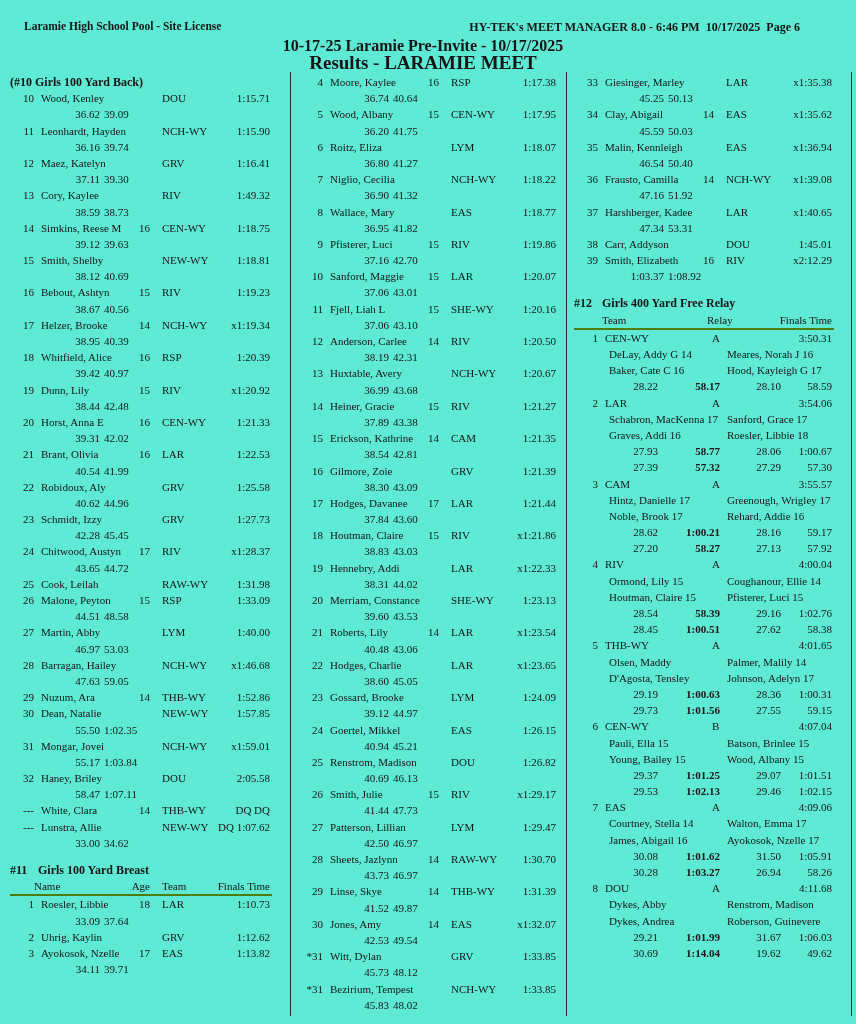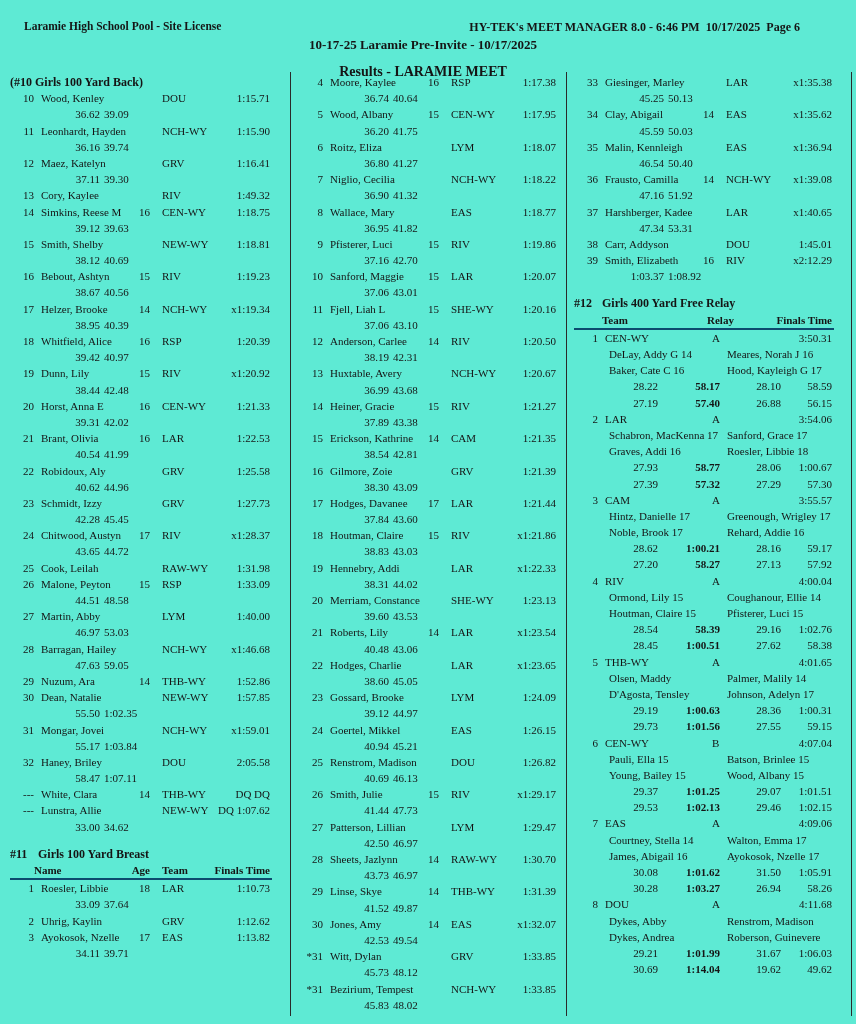--- a/index.html
+++ b/index.html
@@ -1,34 +1,34 @@
 <!DOCTYPE html>
 <html><head>
 <meta charset="utf-8">
 <style>
   html,body{margin:0;padding:0;background:#e9e9e9;}
   .page{position:relative;width:856px;height:1024px;background:#5eead4;
         font-family:"Liberation Serif","DejaVu Serif",serif;color:#151515;
         font-size:11px;overflow:hidden;}
   .hdr-left{position:absolute;left:24px;top:20px;font-weight:bold;font-size:11.5px;white-space:pre;}
   .hdr-right{position:absolute;right:56px;top:20px;font-weight:bold;font-size:12px;white-space:pre;}
-  .title1{position:absolute;left:0;width:846px;top:37px;text-align:center;font-weight:bold;font-size:13px;}
-  .title2{position:absolute;left:0;width:846px;top:64px;text-align:center;font-weight:bold;font-size:14px;}
+  .title1{position:absolute;left:0;width:846px;top:37px;text-align:center;font-weight:bold;font-size:16px;}
+  .title2{position:absolute;left:0;width:846px;top:52px;text-align:center;font-weight:bold;font-size:19px;}
   .col{position:absolute;top:74px;}
   .col1{left:10px;width:262px;}
   .col2{left:299px;width:259px;}
   .col3{left:574px;width:260px;}
   .sep{position:absolute;top:72px;height:944px;width:1px;background:#2a2a2a;}
   .sep1{left:290px;} .sep2{left:566px;} .sep3{left:851px;}
   .line{position:relative;height:16.2px;line-height:16.2px;white-space:nowrap;}
   .event-cont,.event{font-weight:bold;font-size:12px;}
   .gap{margin-top:11px;}
   .ev-num{position:absolute;left:0;}
   .ev-title{position:absolute;left:28px;}
-  .colhead{font-weight:bold;border-bottom:2px solid #0c4a6e;}
+  .colhead{font-weight:normal;border-bottom:2px solid #4d7c0f;}
   .ch-name{position:absolute;left:24px;}
   .ch-age{position:absolute;left:112px;width:28px;text-align:right;}
   .ch-team{position:absolute;left:152px;}
   .ch-time{position:absolute;right:2px;}
   .ch-rteam{position:absolute;left:28px;}
   .ch-relay{position:absolute;left:133px;}
   .r-rank{position:absolute;left:0;width:24px;text-align:right;}
   .r-name{position:absolute;left:31px;}
   .r-age{position:absolute;left:114px;width:26px;text-align:right;}
   .r-team{position:absolute;left:152px;}
@@ -86,20 +86,24 @@
       <div class="line srow">
         <span class="s1">37.11</span>
         <span class="s2">39.30</span>
       </div>
       <div class="line row">
         <span class="r-rank">13</span>
         <span class="r-name">Cory, Kaylee</span>
         <span class="r-team">RIV</span>
         <span class="r-time">1:49.32</span>
       </div>
+      <div class="line srow">
+        <span class="s1">38.59</span>
+        <span class="s2">38.73</span>
+      </div>
       <div class="line row">
         <span class="r-rank">14</span>
         <span class="r-name">Simkins, Reese M</span>
         <span class="r-age">16</span>
         <span class="r-team">CEN-WY</span>
         <span class="r-time">1:18.75</span>
       </div>
       <div class="line srow">
         <span class="s1">39.12</span>
         <span class="s2">39.63</span>
@@ -740,26 +744,20 @@
       <div class="line swline">
         <span class="sw-l">Baker, Cate C 16</span>
         <span class="sw-r">Hood, Kayleigh G 17</span>
       </div>
       <div class="line rsrow">
         <span class="rs rs0">28.22</span>
         <span class="rs rs1">58.17</span>
         <span class="rs rs2">28.10</span>
         <span class="rs rs3">58.59</span>
       </div>
-      <div class="line rsrow">
-        <span class="rs rs0">27.19</span>
-        <span class="rs rs1">57.40</span>
-        <span class="rs rs2">26.88</span>
-        <span class="rs rs3">56.15</span>
-      </div>
       <div class="line row">
         <span class="r-rank">2</span>
         <span class="r-name">LAR</span>
         <span class="r-letter">A</span>
         <span class="r-time">3:54.06</span>
       </div>
       <div class="line swline">
         <span class="sw-l">Schabron, MacKenna 17</span>
         <span class="sw-r">Sanford, Grace 17</span>
       </div>

